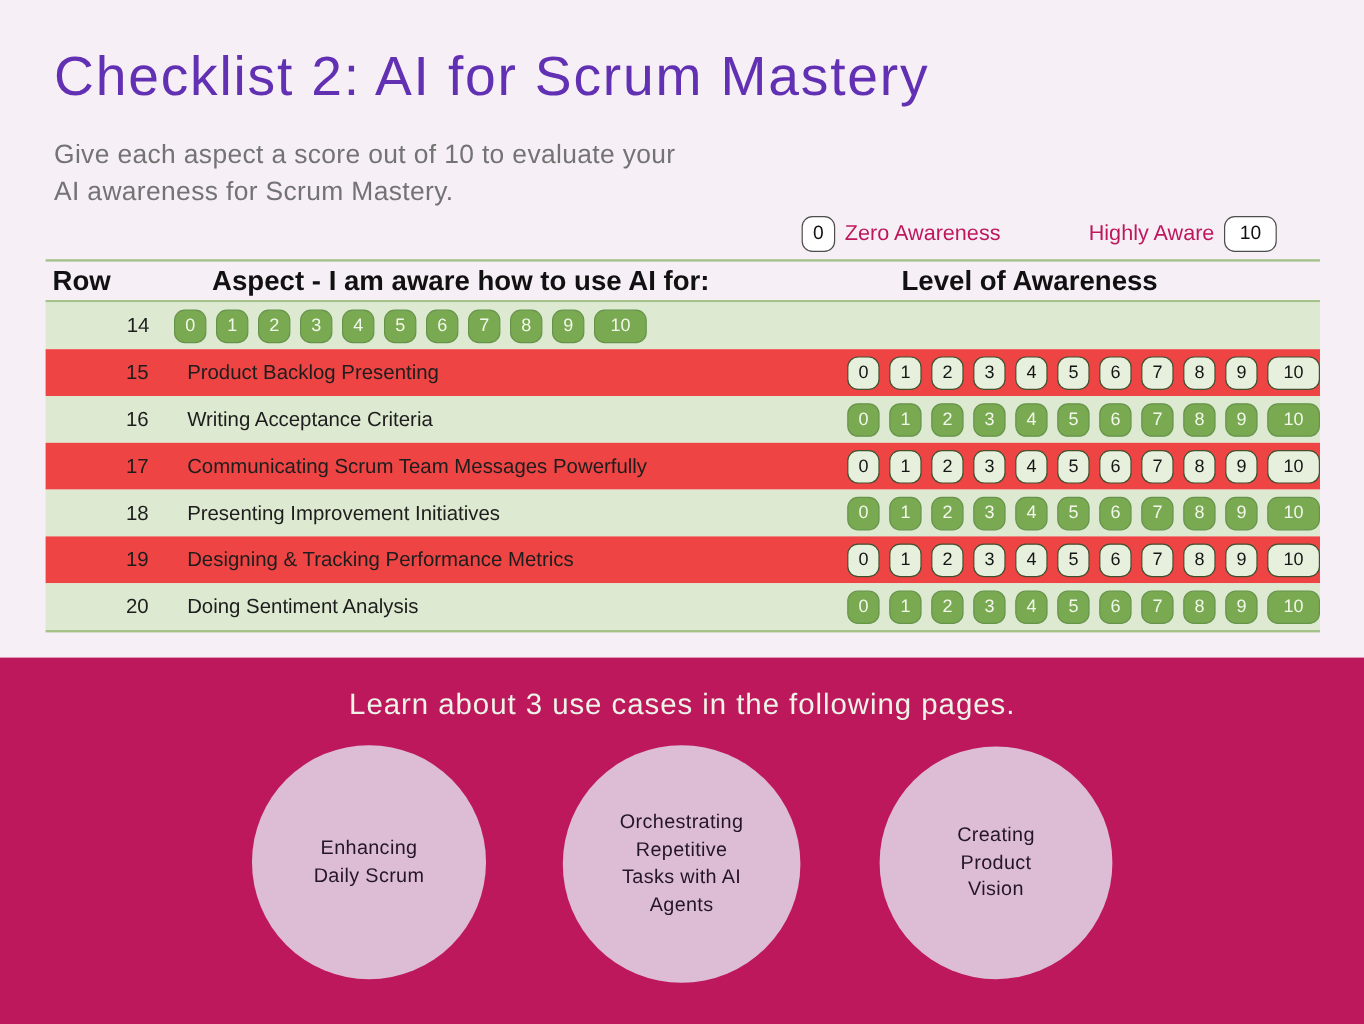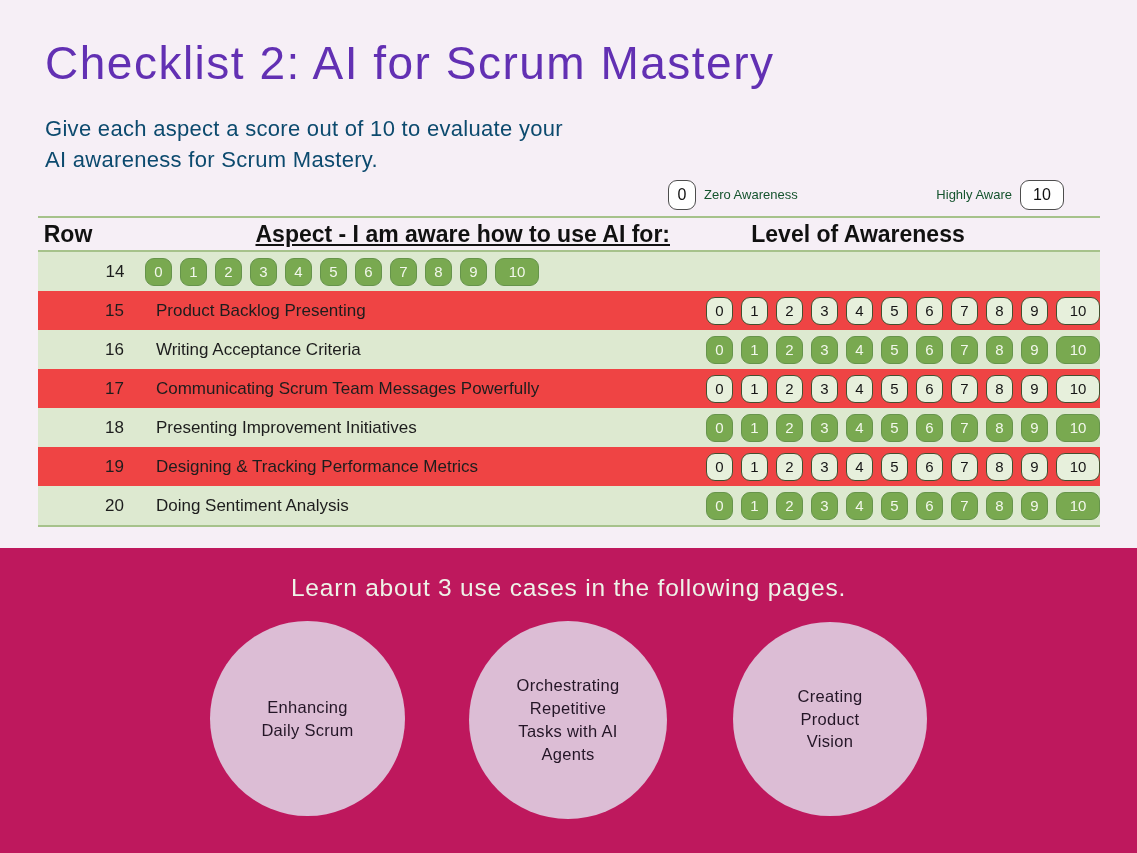--- a/index.html
+++ b/index.html
@@ -14,52 +14,52 @@
 
   
   .page-title {
     position:absolute; left:45px; top:36px;
     font-size:46px; font-weight:400; letter-spacing:1.5px;
     color:#6230b3;
   }
   .page-subtitle {
     position:absolute; left:45px; top:113px;
     font-size:22px; line-height:31px; letter-spacing:.3px;
-    color:#0c4a6e; white-space:pre-line;
+    color:#737373; white-space:pre-line;
   }
 
   
   .legend {
     position:absolute; left:668px; top:178px; width:396px; height:33px;
     display:flex; align-items:center;
   }
   .legend-box {
     height:30px; background:#ffffff; border:1px solid #4d4d4d;
     border-radius:9px; display:flex; align-items:center; justify-content:center;
     font-size:16px; color:#111;
   }
   .legend-box.min { width:28px; }
   .legend-box.max { width:44px; }
-  .legend-label { font-size:13px; color:#14532d; }
+  .legend-label { font-size:18px; color:#be185d; }
   .legend-label.min { margin-left:8px; }
   .legend-label.max { margin-right:8px; }
   .legend-spacer { flex:1; }
 
   
   .checklist-table {
     position:absolute; left:38px; top:216px; width:1062px;
     border-top:2px solid #a6c28b;
   }
   .thead {
     display:flex; align-items:center; height:34px;
     font-weight:bold; font-size:23px; color:#111;
     border-bottom:2px solid #a6c28b;
   }
   .col-row   { width:60px;  text-align:center; }
-  .col-aspect{ width:572px; text-align:right;text-decoration:underline; }
+  .col-aspect{ width:572px; text-align:center; }
   .col-level { flex:1; text-align:center; padding-right:54px; }
 
   .tbody { border-bottom:2px solid #a6c28b; }
   .trow { display:flex; align-items:center; height:39px; font-size:17px; }
   .trow.hl    { background:#dde9d0; }
   .trow.plain { background:#ef4444; }
   .cell-row    { width:60px; text-align:center;margin-left:47px; }
   .cell-aspect { width:572px; padding-left:12px; }
   .cell-scores { display:flex; align-items:center; gap:8px; }
 

